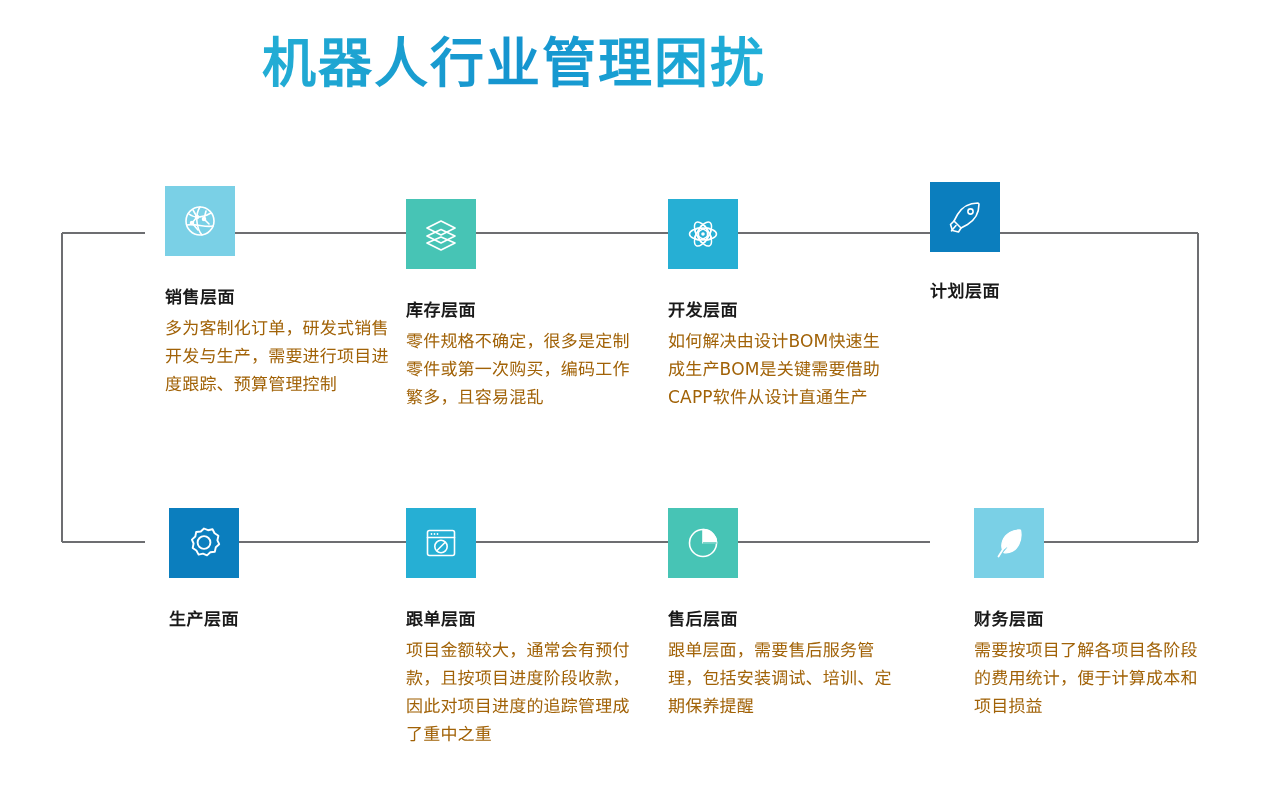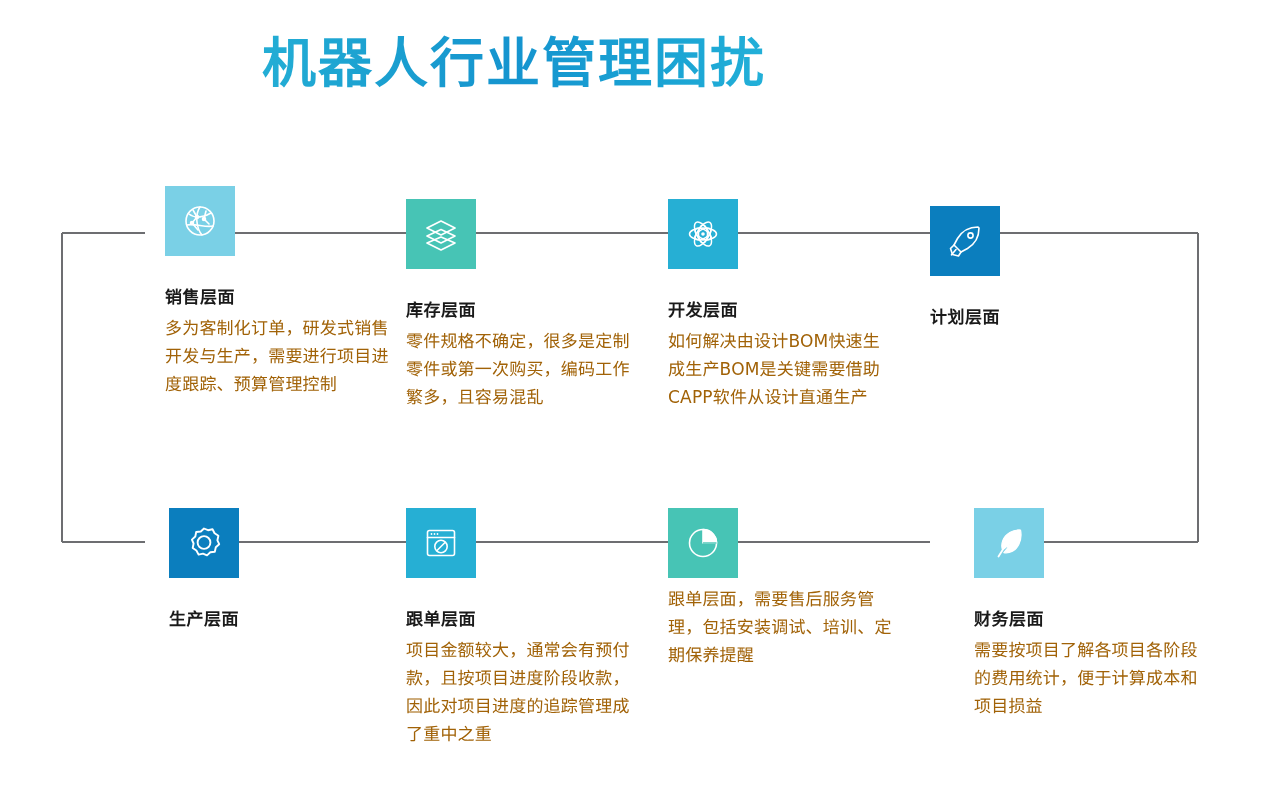--- a/index.html
+++ b/index.html
@@ -170,21 +170,21 @@
           <ellipse cx="20" cy="20" rx="9" ry="4.5" transform="rotate(90 20 20)"></ellipse>
           <ellipse cx="20" cy="20" rx="9" ry="4.5" transform="rotate(150 20 20)"></ellipse>
           <circle cx="20" cy="20" r="1.8" fill="#ffffff" stroke="none"></circle>
         </g>
       </svg>
     </div>
     <div class="card-title">开发层面</div>
     <div class="card-body">如何解决由设计BOM快速生成生产BOM是关键需要借助CAPP软件从设计直通生产</div>
   </div>
 
-  <div class="card" style="left:930px; top:206px;">
+  <div class="card" style="left:930px; top:182px;font-family:Liberation Mono, monospace;">
     <div class="card-icon" style="background:#0b7ebe;">
       <svg width="40" height="40" viewBox="0 0 40 40">
         <g fill="none" stroke="#ffffff" stroke-width="1.6" stroke-linecap="round" stroke-linejoin="round">
           <path d="M33 6 C25 6, 17 10, 12.5 17.5 L9 24 L16 31 L22.5 27.5 C30 23, 34 15, 34 7 Z"></path>
           <circle cx="25.5" cy="14.5" r="2.6"></circle>
           <path d="M9 24 L5.5 27.5 L7.5 33.5 L13.5 35 L16 31"></path>
           <path d="M6.5 33.8 L11 28.5"></path>
         </g>
       </svg>
     </div>
@@ -228,20 +228,21 @@
   <div class="card" style="left:668px; top:508px;">
     <div class="card-icon" style="background:#47c4b5;">
       <svg width="40" height="40" viewBox="0 0 40 40">
         <g fill="none" stroke="#ffffff" stroke-width="1.6" stroke-linejoin="round">
           <circle cx="20" cy="20" r="13.5"></circle>
           <path d="M20 20 L20 6.5 A13.5 13.5 0 0 1 33.5 20 Z" fill="#ffffff" stroke="#ffffff"></path>
           <path d="M20 20 L33.5 20" stroke="#47c4b5" stroke-width="1.4"></path>
         </g>
       </svg>
     </div>
+    <div class="card-title">售后层面</div>
     <div class="card-body">跟单层面，需要售后服务管理，包括安装调试、培训、定期保养提醒</div>
   </div>
 
   <div class="card" style="left:974px; top:508px;">
     <div class="card-icon" style="background:#7ad0e6;">
       <svg width="40" height="40" viewBox="0 0 40 40">
         <g fill="#ffffff" stroke="#ffffff" stroke-width="1.2" stroke-linecap="round" stroke-linejoin="round">
           <path d="M31.5 7 C24 6.5, 16.5 10.5, 13.8 17.5 C12.4 21.2, 12.6 24.6, 13.6 27
                    C16.5 25, 19 22.5, 21 19.8 C19.8 23.6, 17.6 27, 14.8 29.6
                    C20.8 30.6, 27 27.4, 29.8 21.6 C32.2 16.6, 32.4 11, 31.5 7 Z"></path>

